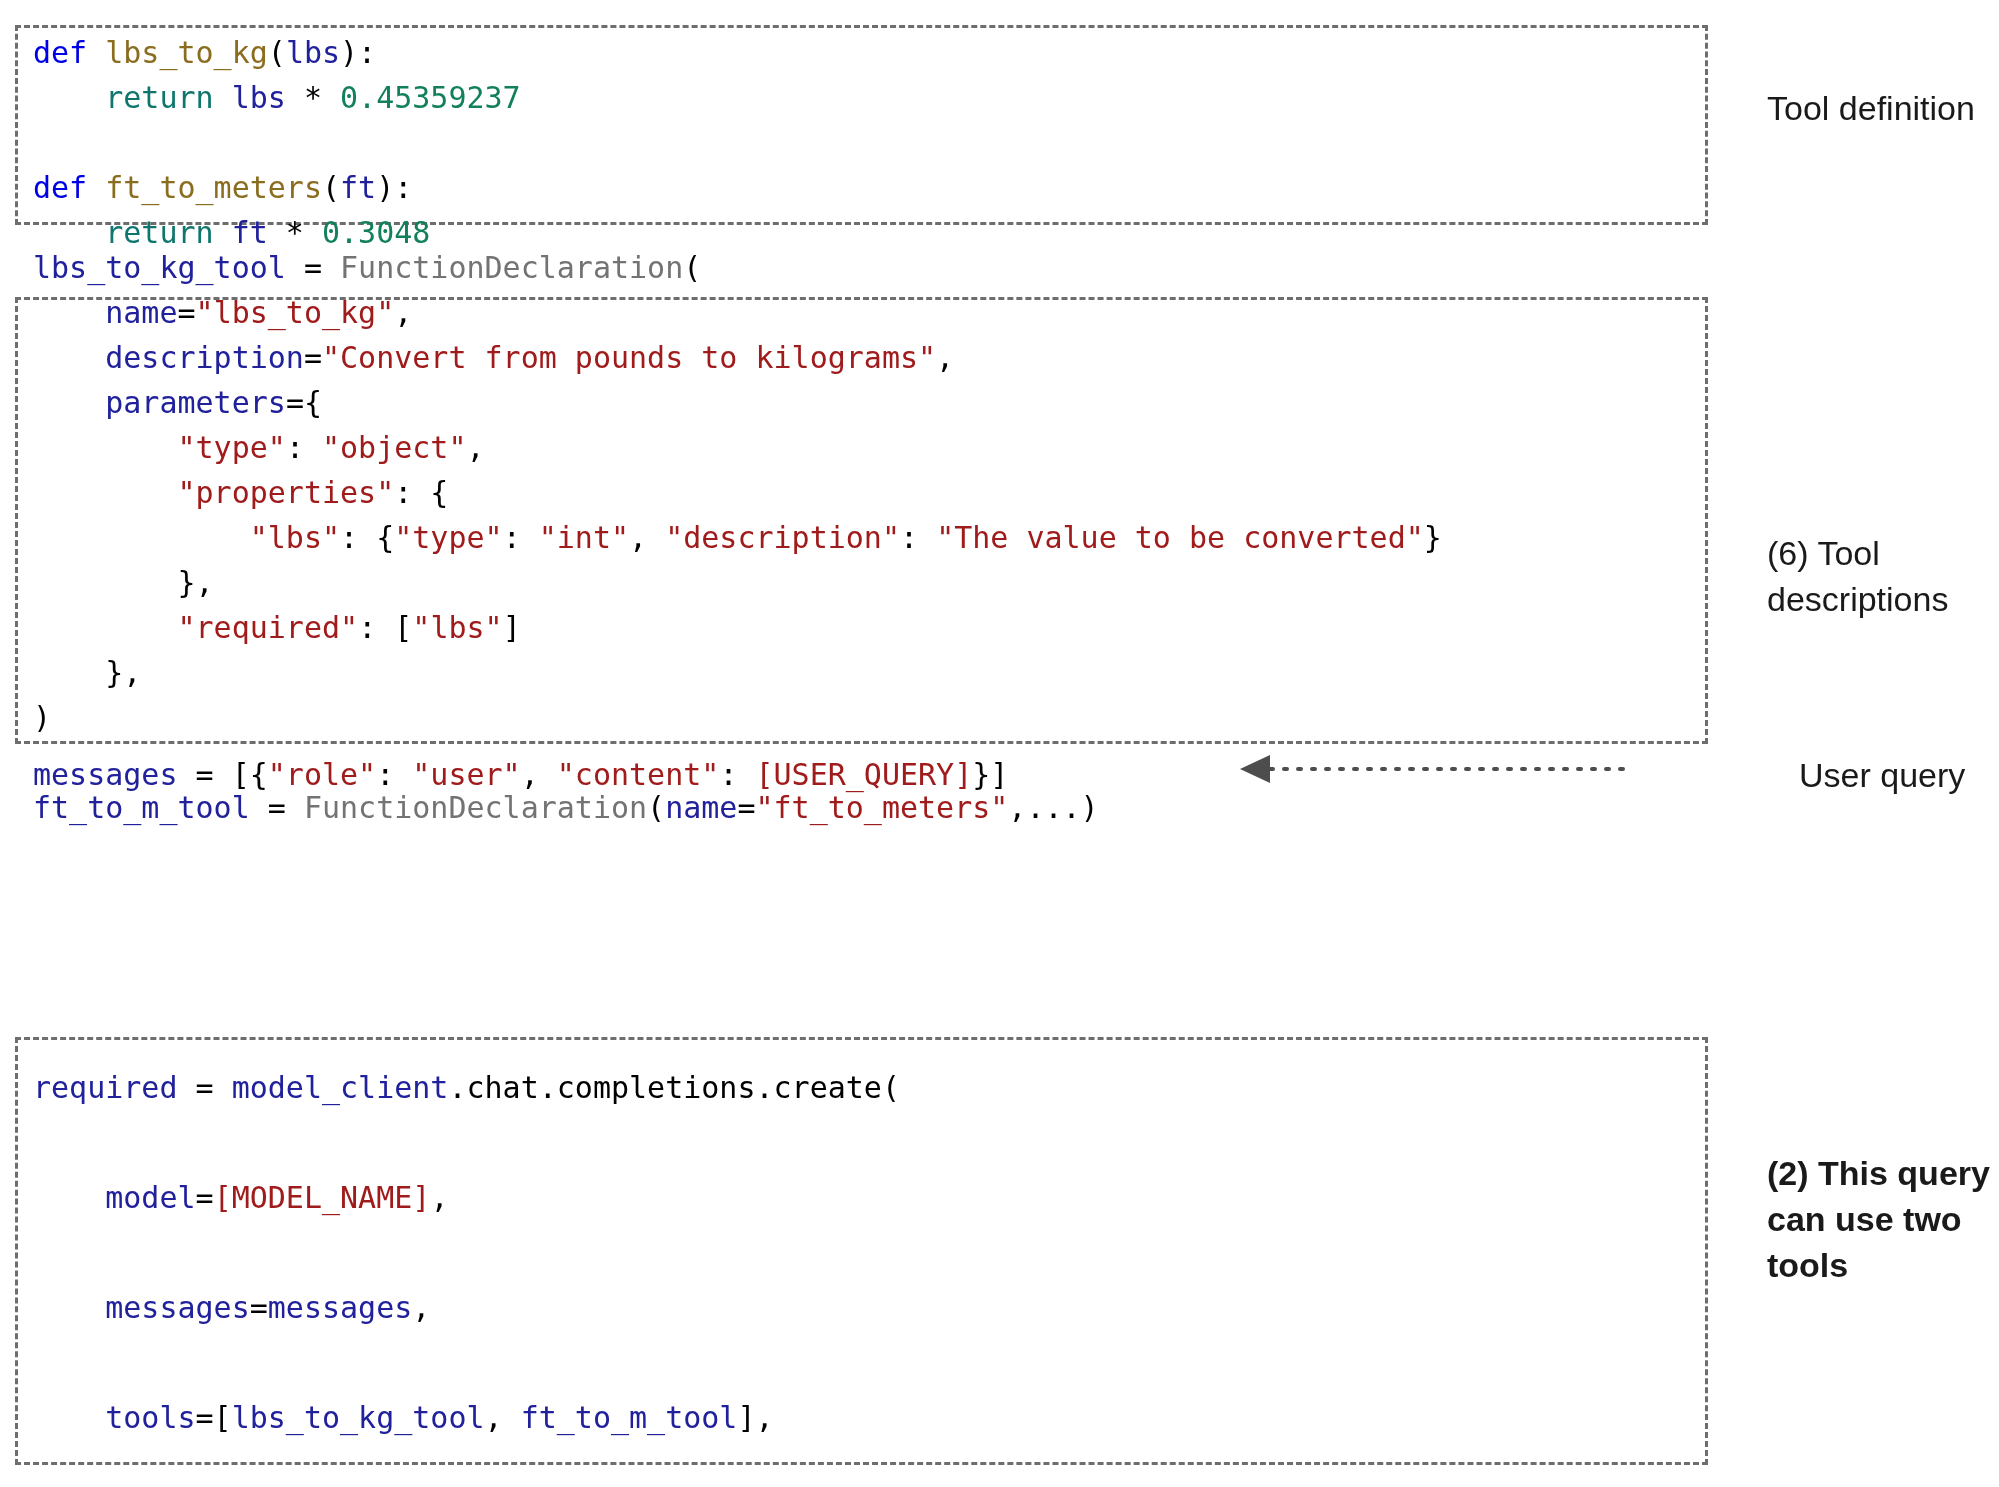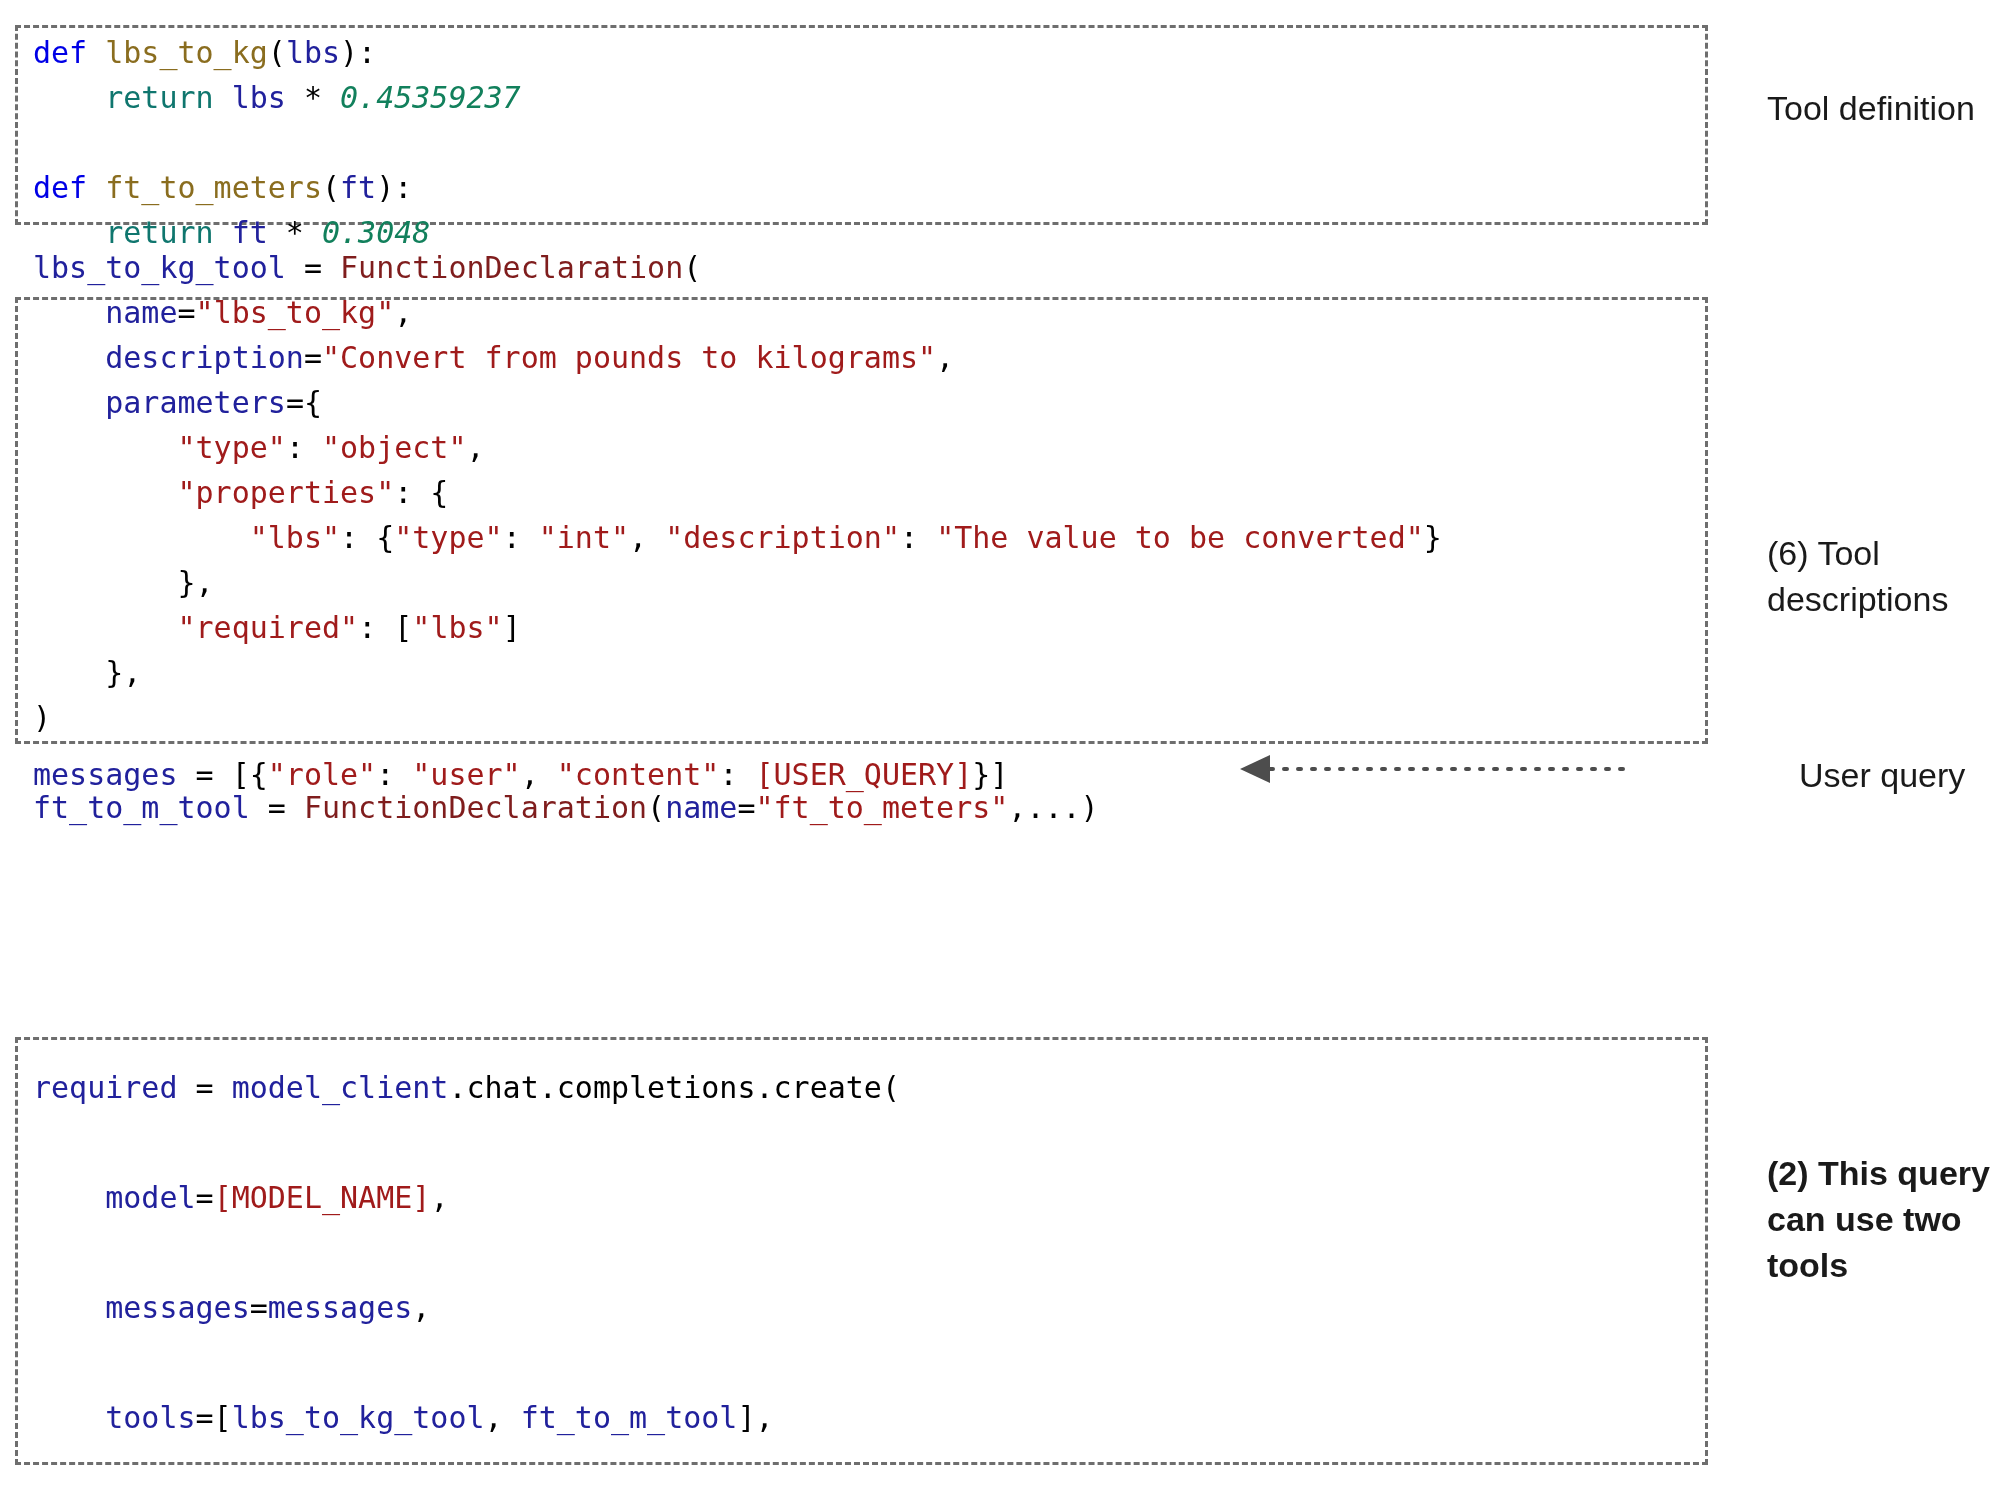--- a/index.html
+++ b/index.html
@@ -38,22 +38,22 @@
     letter-spacing: 0px;
   }
   .code.tight { line-height: 45px; }
   .code.loose { line-height: 55px; }
 
   
   .kw   { color: #0000e6; }            
   .kw2  { color: #0f766e; }            
   .fn   { color: #8a6d1f; }            
   .var  { color: #21219c; }            
-  .cls  { color: #7f1d1d; }            
-  .num  { color: #12805c; font-style: italic; }            
+  .cls  { color: #737373; }            
+  .num  { color: #12805c; }            
   .str  { color: #a01b1b; }            
   .pl   { color: #000000; }            
 
   
   #messages-line {
     position: absolute;
     left: 33px;
     top: 752px;
   }
 

